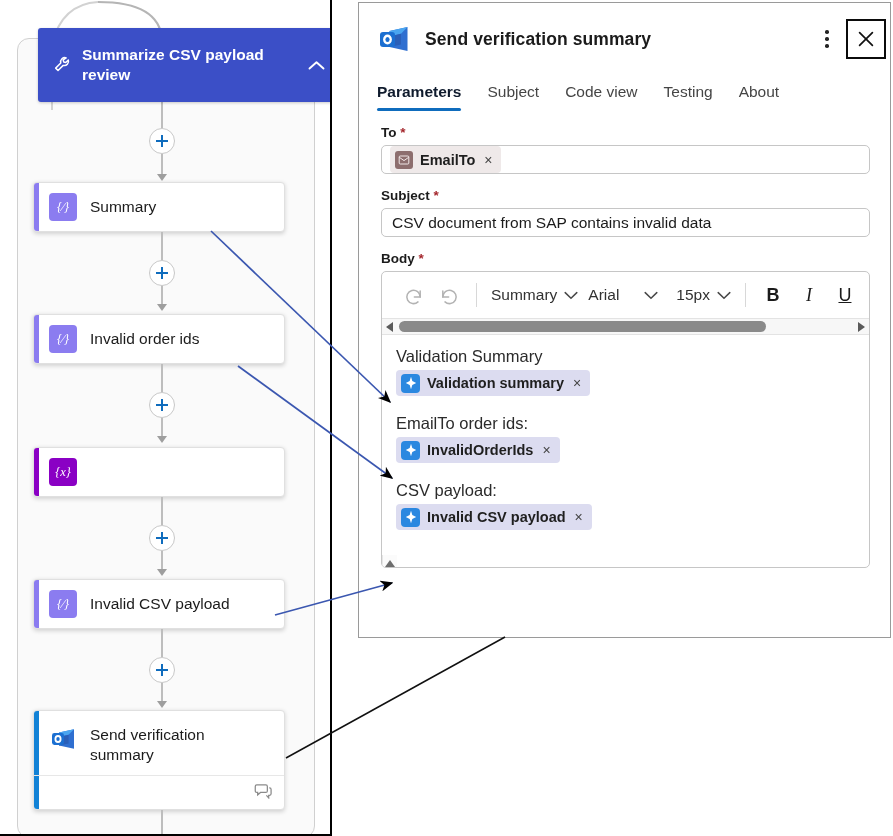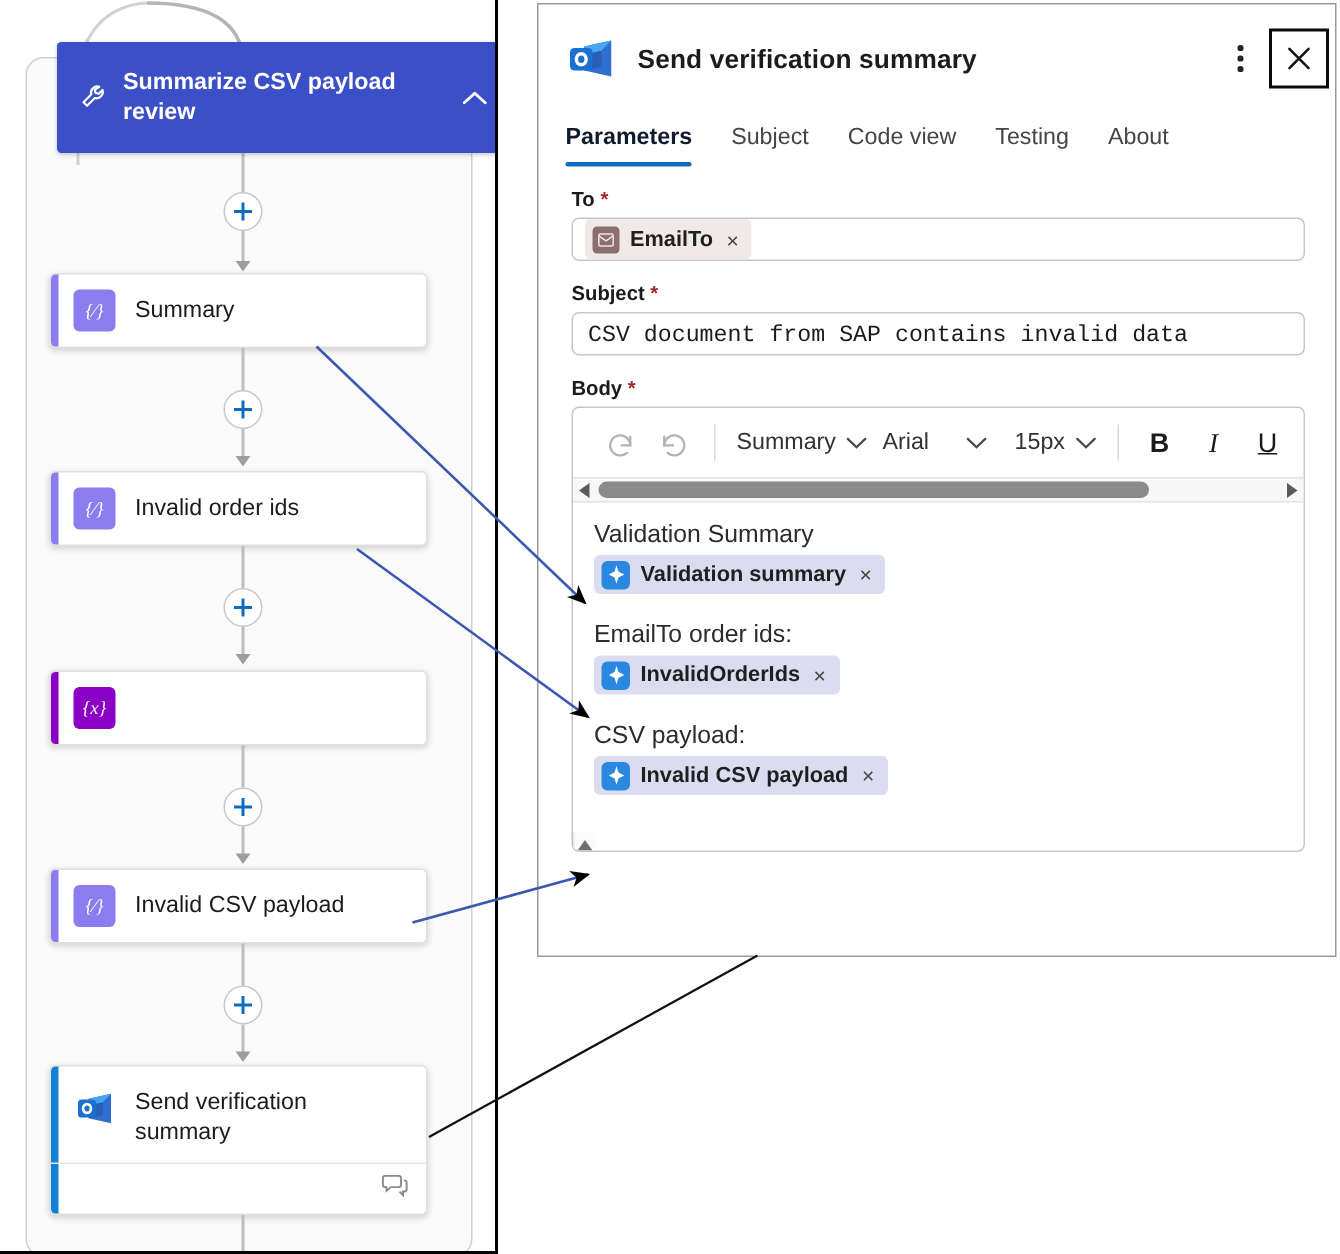--- a/index.html
+++ b/index.html
@@ -289,21 +289,21 @@
         </span>
         <span class="tok-text">EmailTo</span>
         <span class="tok-x">×</span>
       </span>
     </div>
 
     <div class="fld-label">
       <span>Subject</span>
       <span class="req">*</span>
     </div>
-    <div class="input-box" style="margin-bottom:14px;font-family:Liberation Mono, monospace;">
+    <div class="input-box" style="margin-bottom:14px;">
       <span>CSV document from SAP contains invalid data</span>
     </div>
 
     <div class="fld-label">
       <span>Body</span>
       <span class="req">*</span>
     </div>
 
     <div class="editor-wrap">
       <div class="tb-row">

